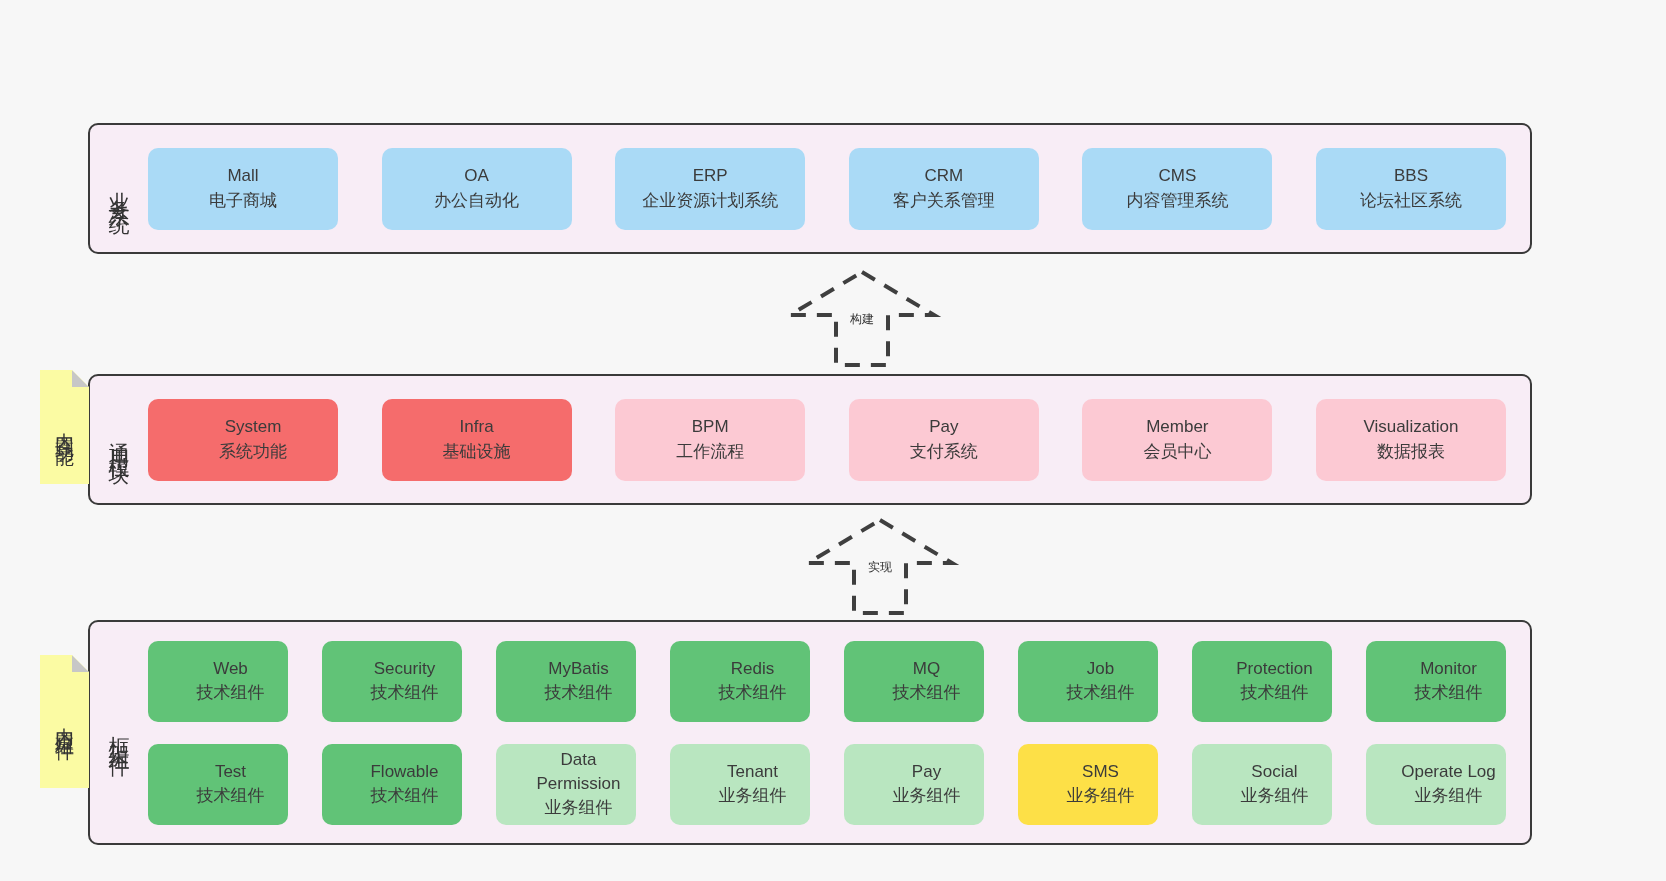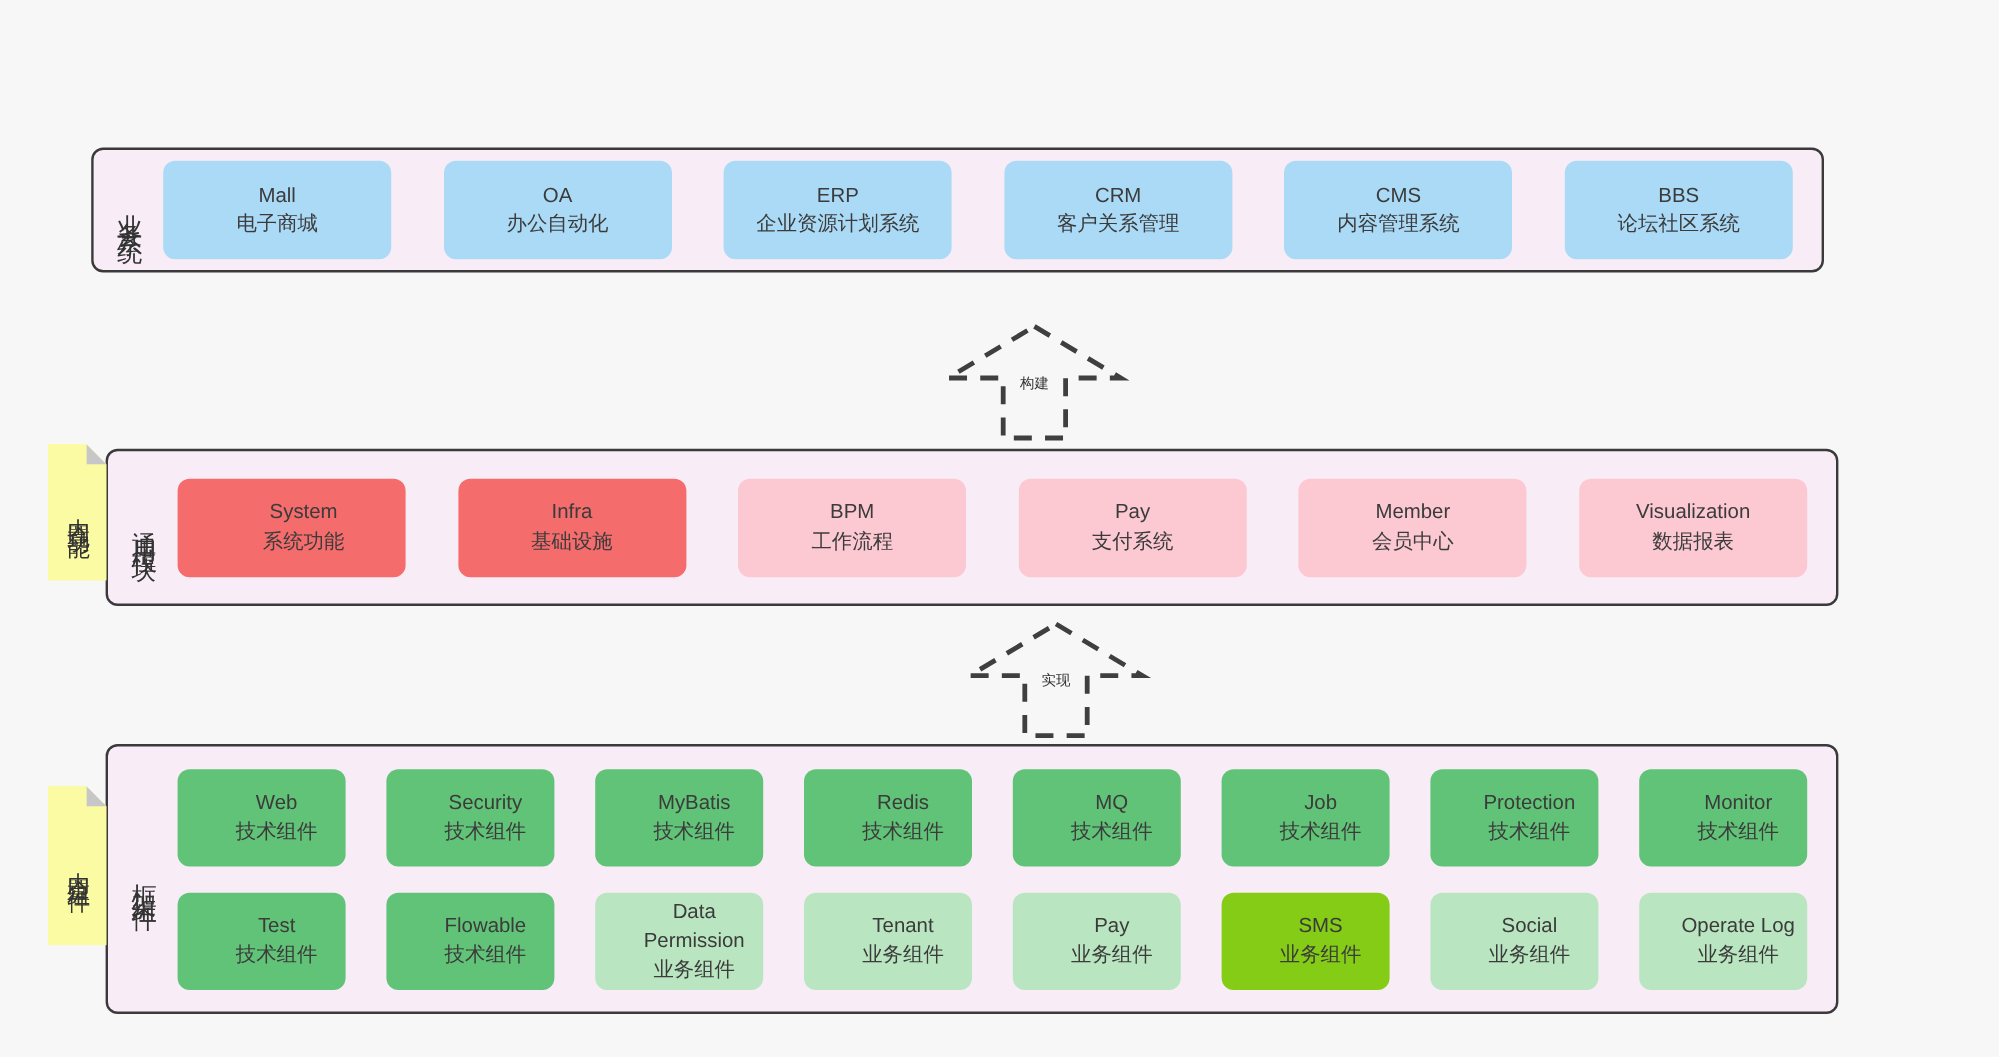--- a/index.html
+++ b/index.html
@@ -100,21 +100,21 @@
     font-size:12px;
     color:#333;
     white-space:nowrap;
   }
 </style>
 </head>
 <body>
 
 <div class="page">
 
-  <section class="band band-six" style="left:76px;top:123px;width:1444px;height:104px">
+  <section class="band band-six" style="left:88px;top:123px;width:1444px;height:131px">
     <div class="band-label">业务系统</div>
     <div class="band-content">
         <div class="box-row">
           <div class="box" style="background: rgb(170, 218, 246);">
             <div>Mall</div>
             <div>电子商城</div>
           </div>
           <div class="box" style="background: rgb(170, 218, 246);">
             <div>OA</div>
             <div>办公自动化</div>
@@ -243,21 +243,21 @@
             <div>业务组件</div>
           </div>
           <div class="box" style="background: rgb(185, 230, 192);">
             <div>Tenant</div>
             <div>业务组件</div>
           </div>
           <div class="box" style="background: rgb(185, 230, 192);">
             <div>Pay</div>
             <div>业务组件</div>
           </div>
-          <div class="box" style="background: #84cc16;">
+          <div class="box" style="background: #fde047;">
             <div>SMS</div>
             <div>业务组件</div>
           </div>
           <div class="box" style="background: rgb(185, 230, 192);">
             <div>Social</div>
             <div>业务组件</div>
           </div>
           <div class="box" style="background: rgb(185, 230, 192);">
             <div>Operate Log</div>
             <div>业务组件</div>

